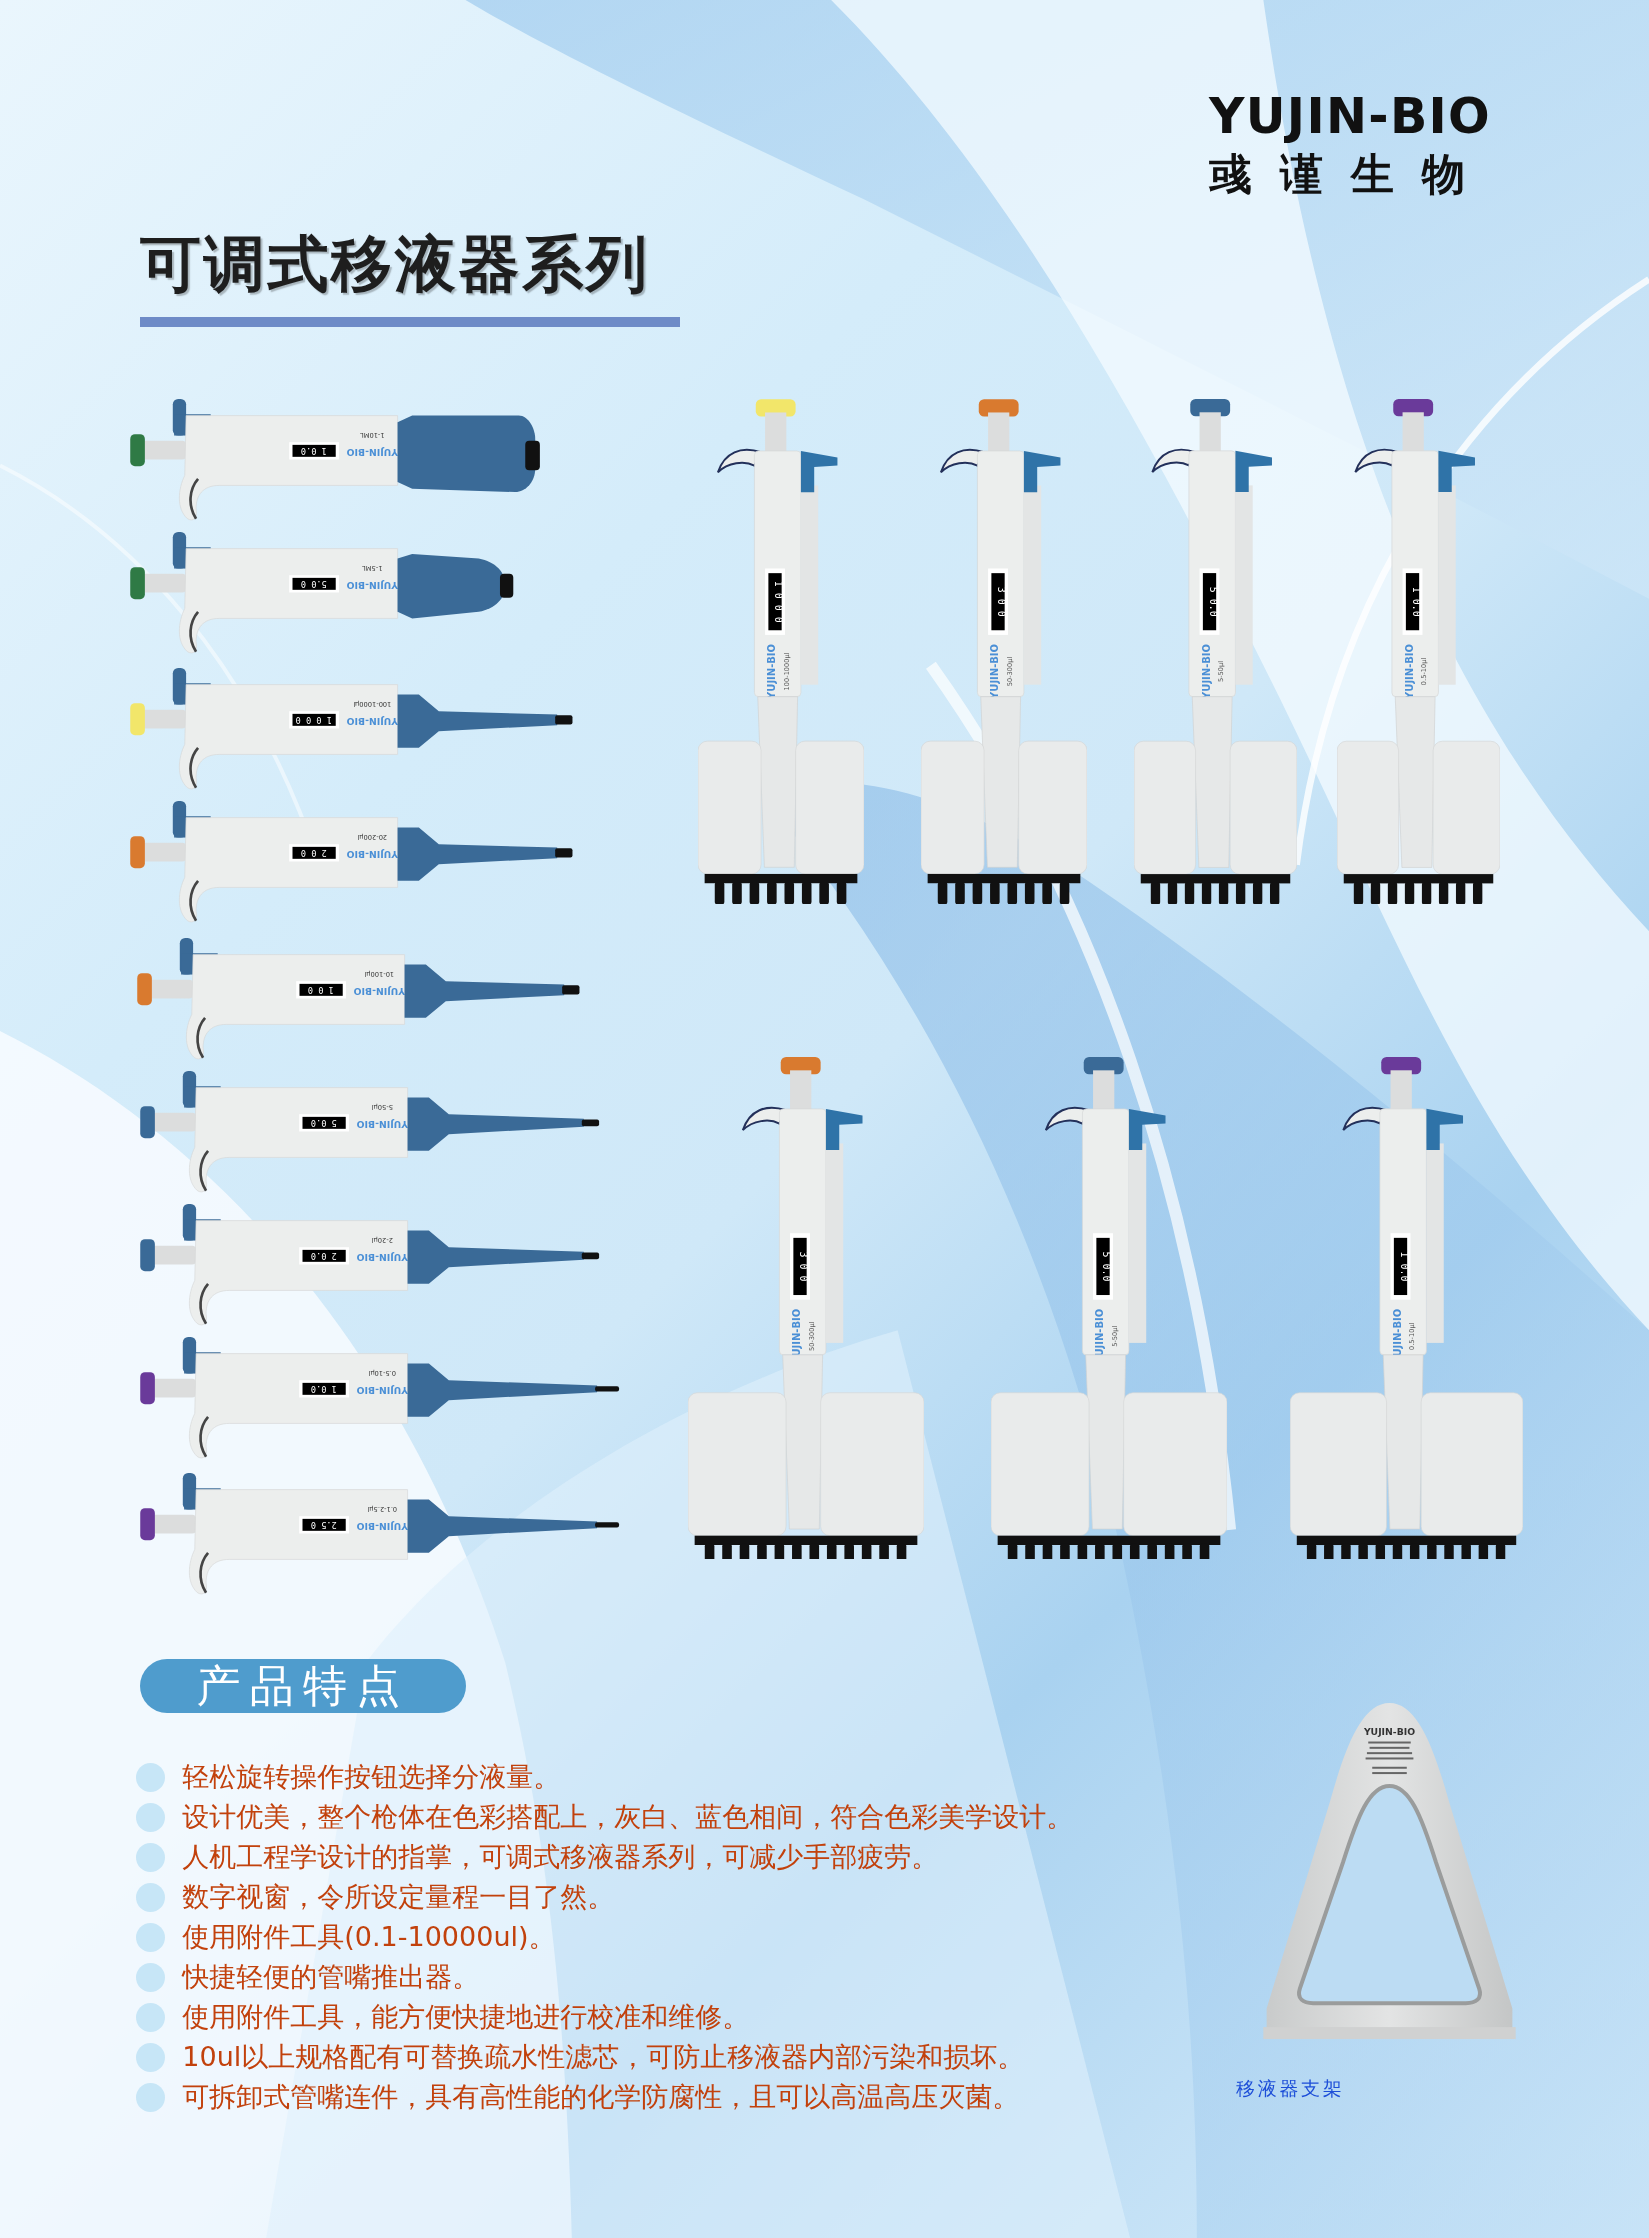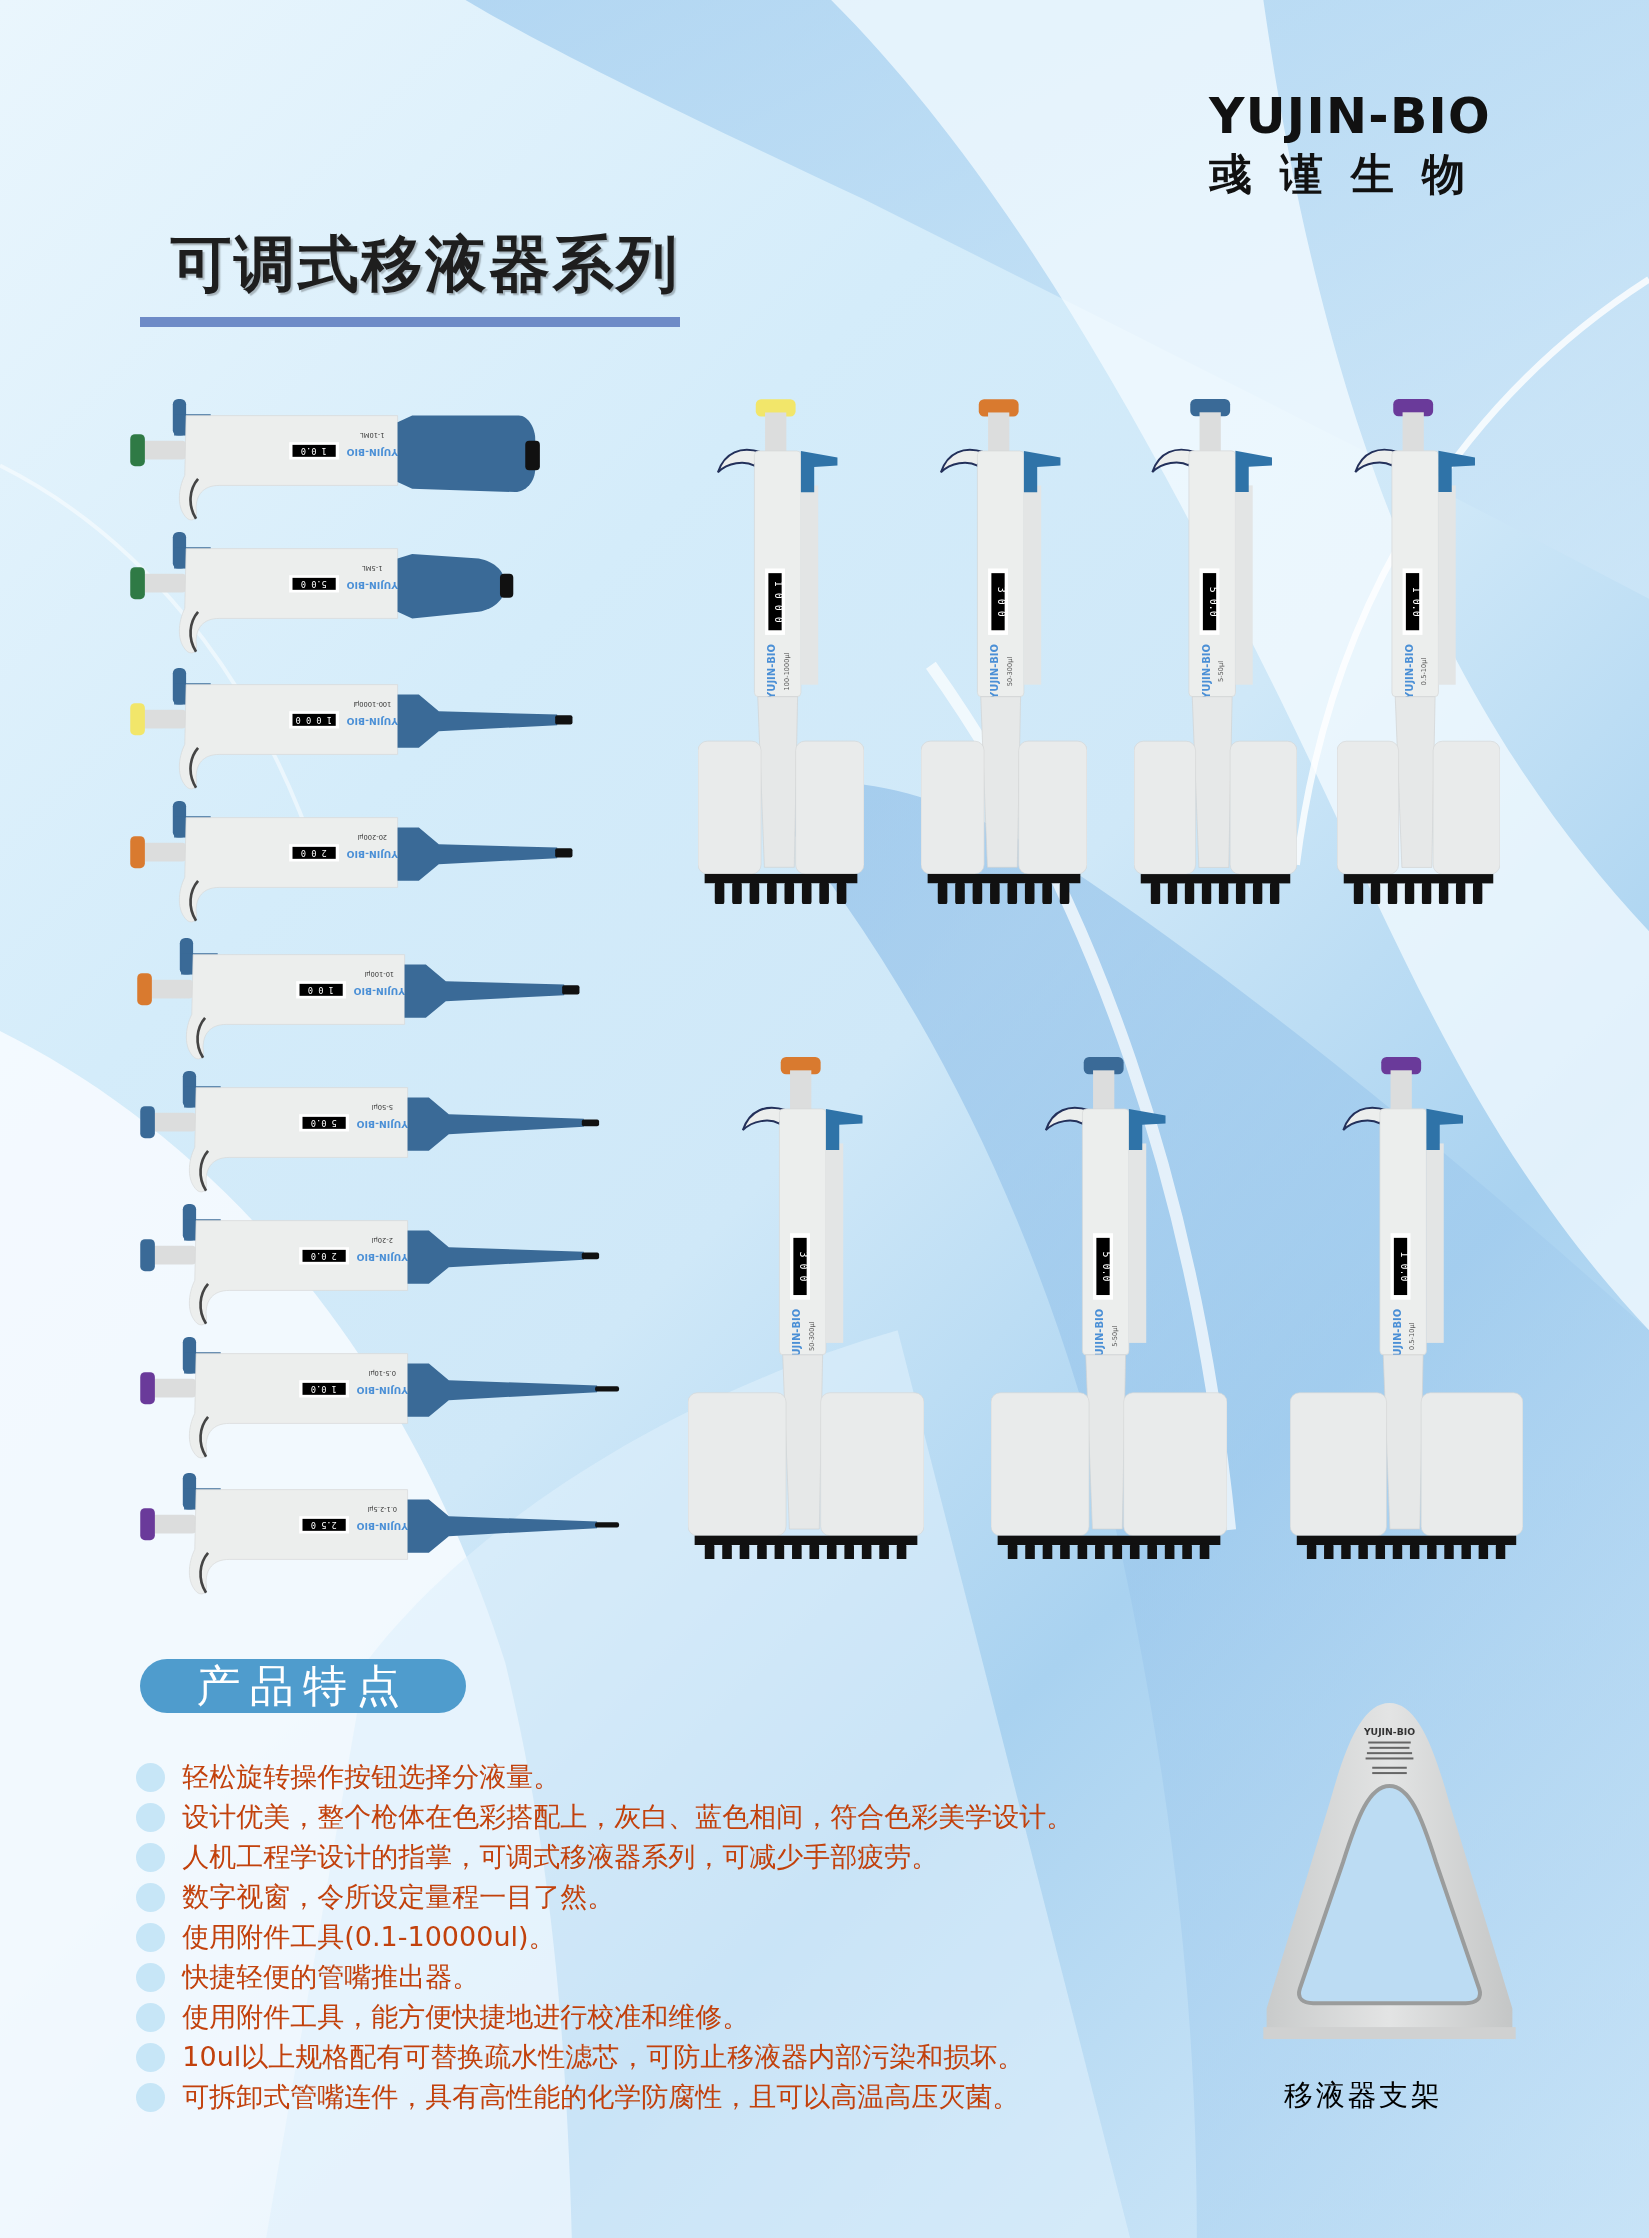--- a/index.html
+++ b/index.html
@@ -1,20 +1,20 @@
 <!DOCTYPE html>
 <html style="font-size:10.6px"><head>
 <meta charset="utf-8">
 <style>
   html,body{margin:0;padding:0;}
   body{width:1649px;height:2239px;position:relative;overflow:hidden;
     font-family:"DejaVu Sans","Liberation Sans",sans-serif;
     background:linear-gradient(135deg,#eaf6fd 0%,#d4ecfa 30%,#cfe8f8 50%,#a9d2f0 70%,#dbeefb 100%);}
   .bg-svg{position:absolute;left:0;top:0;width:1649px;height:2239px;z-index:0;}
-  .layer{position:absolute;z-index:2;text-align:right;}
+  .layer{position:absolute;z-index:2;}
   
   .brand{right:156px;top:92px;text-align:left;}
   .brand-en{font-family:"DejaVu Sans",sans-serif;font-weight:bold;font-size:49px;letter-spacing:1.3px;color:#111;line-height:1;}
   .brand-cn{font-family:"DejaVu Sans",sans-serif;font-weight:bold;font-size:43px;letter-spacing:28px;color:#111;margin-top:12px;line-height:1;}
   
   .title{left:140px;top:233px;}
   .title-text{font-size:61px;font-weight:bold;color:#1e1e1e;letter-spacing:2.7px;line-height:1;text-shadow:2px 2px 1.3px rgba(0,0,0,0.25);}
   .title-bar{margin-top:22.6px;width:540px;height:10.6px;background:#6e8bc7;}
   
   .sp{position:absolute;z-index:2;}
@@ -24,21 +24,21 @@
   
   .feat-badge{left:140px;top:1659px;width:326px;height:54px;border-radius:39px;background:#4f9ccd;
      display:flex;align-items:center;justify-content:center;}
   .feat-badge span{color:#fff;font-size:44px;letter-spacing:9.3px;}
   .feat-list{left:136px;top:1757px;}
   .feat-item{display:flex;align-items:center;height:40px;}
   .dot{width:29px;height:29px;border-radius:50%;background:#c7e6f7;margin-right:17.3px;flex:none;}
   .feat-text{font-size:27px;color:#c2410c;white-space:nowrap;}
   
   .stand{left:1250px;top:1703px;}
-  .stand-label{left:1284px;top:2076px;font-size:29px;color:#000000;letter-spacing:2.7px;}
+  .stand-label{left:1236px;top:2076px;font-size:19px;color:#1d4ed8;letter-spacing:2.7px;}
 </style>
 </head>
 <body>
 
 <svg class="bg-svg" viewBox="0 0 2480 3366" preserveAspectRatio="none">
   <defs>
     <linearGradient id="g1" x1="0" y1="0" x2="1" y2="1">
       <stop offset="0" stop-color="#9fcbee"></stop>
         <stop offset="1" stop-color="#cfe7f8"></stop>
     </linearGradient>

